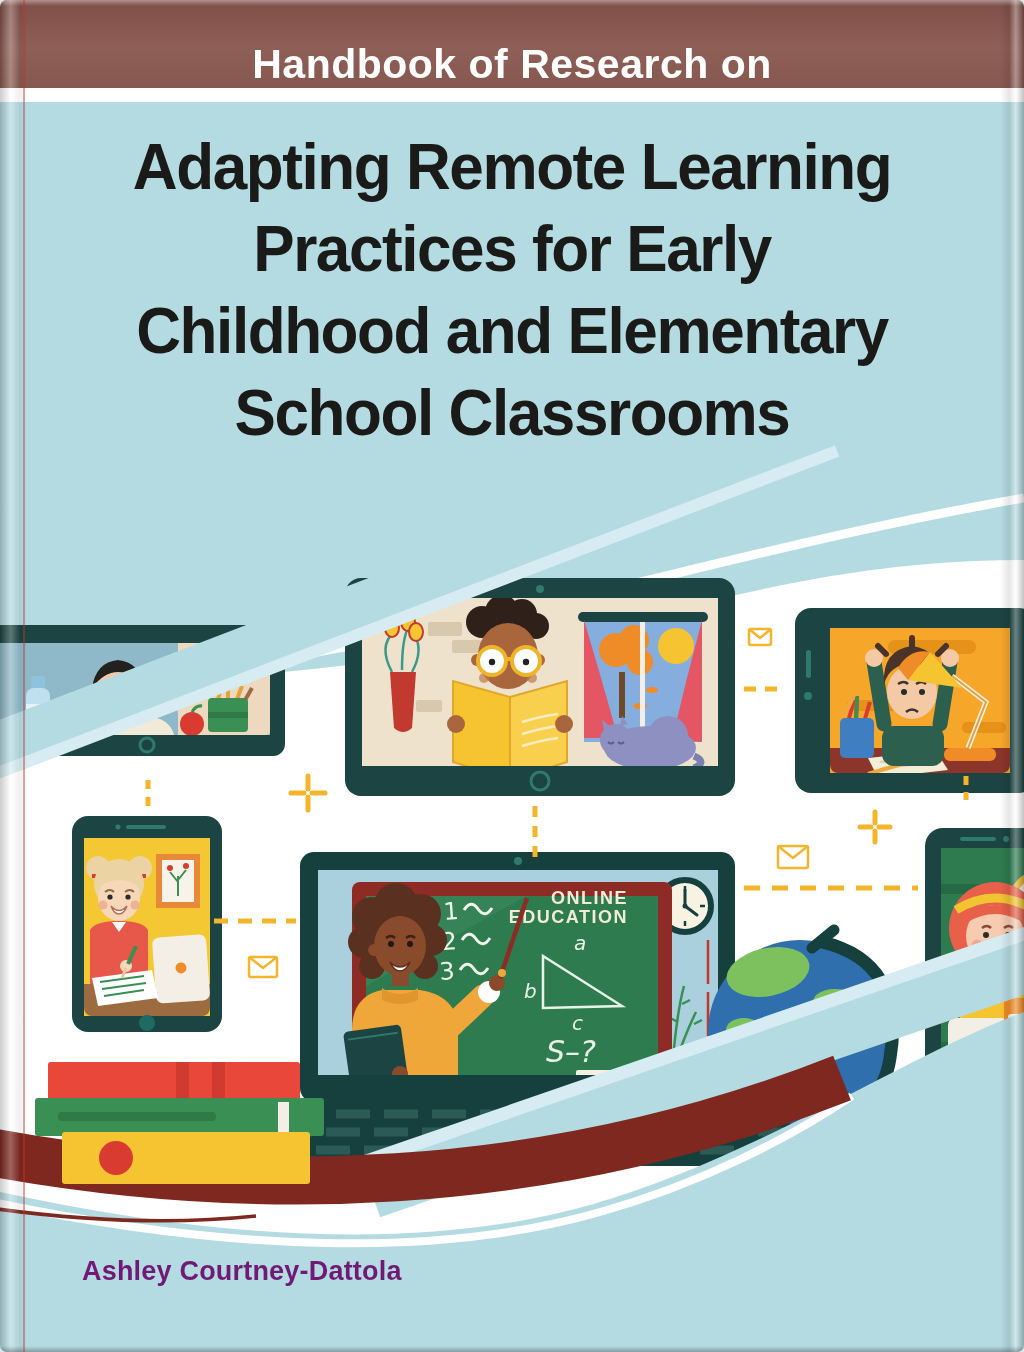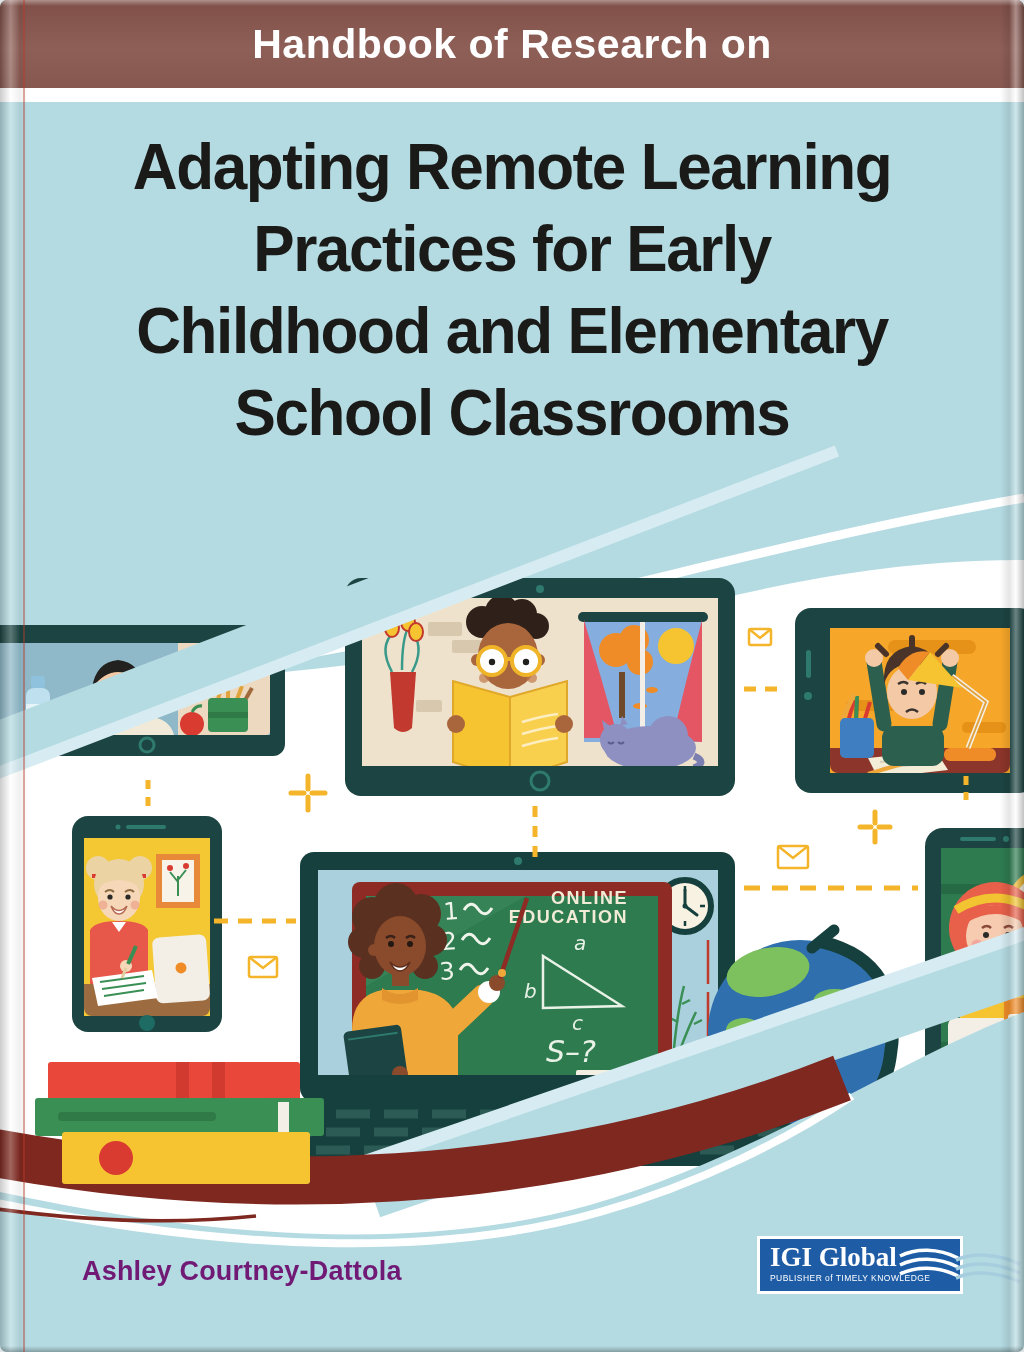--- a/index.html
+++ b/index.html
@@ -4,21 +4,21 @@
 <style>
   html,body{margin:0;padding:0;background:#dfe5e7;}
   .book{
     position:relative;width:1024px;height:1352px;overflow:hidden;
     background:#b5dbe2;border-radius:7px;
     font-family:"Liberation Sans",sans-serif;
   }
   .banner{
     position:absolute;top:0;left:0;right:0;height:88px;
     background:linear-gradient(#7f4f48,#8e5f57 55%,#875850);
-    display:flex;align-items:center;justify-content:center;z-index:3;
+    display:flex;align-items:flex-end;justify-content:center;z-index:3;
   }
   .banner-text{color:#ffffff;font-size:41px;font-weight:bold;letter-spacing:.5px;}
   .white-strip{position:absolute;top:88px;left:0;right:0;height:14px;background:#ffffff;z-index:3;}
   .title{
     position:absolute;top:126px;left:30px;right:30px;text-align:center;
     color:#1a1a18;font-weight:bold;font-size:64px;line-height:82px;
     letter-spacing:-1.5px;transform:scaleX(.97);z-index:3;
   }
   .title div{white-space:nowrap;}
   .author{
@@ -484,35 +484,19 @@
 
   <div class="title">
     <div>Adapting Remote Learning</div>
     <div>Practices for Early</div>
     <div>Childhood and Elementary</div>
     <div>School Classrooms</div>
   </div>
 
   <div class="author">Ashley Courtney-Dattola</div>
 
-  <div class="igi">
-    <div class="igi-name">IGI Global</div>
-    <div class="igi-tag">PUBLISHER of TIMELY KNOWLEDGE</div>
-    <svg class="igi-waves" viewBox="0 0 130 42">
-      <g stroke="#ffffff" stroke-width="3.6" fill="none">
-        <path d="M2,9 c16,-8 38,-8 58,2"></path>
-        <path d="M2,18 c16,-8 38,-8 58,2"></path>
-        <path d="M2,27 c16,-8 38,-8 58,2"></path>
-      </g>
-      <g stroke="#a6cede" stroke-width="3.6" fill="none">
-        <path d="M58,13 c18,-8 42,-6 64,4"></path>
-        <path d="M58,22 c18,-8 42,-6 64,4"></path>
-        <path d="M58,31 c18,-8 42,-6 64,4"></path>
-      </g>
-    </svg>
-  </div>
 
   <div class="edge edge-left"></div>
   <div class="hinge"></div>
   <div class="edge edge-right"></div>
   <div class="edge edge-top"></div>
   <div class="edge edge-bottom"></div>
 </div>
 
 </body></html>

